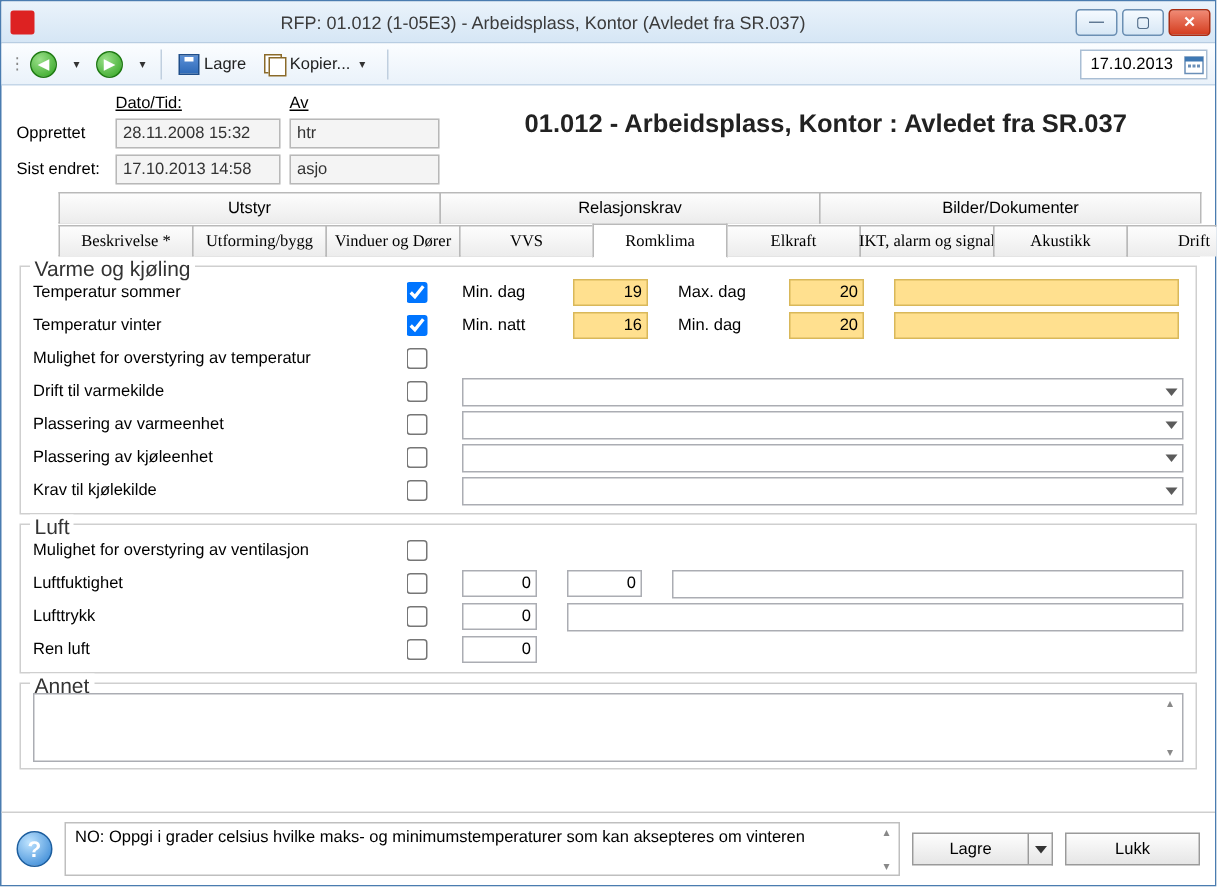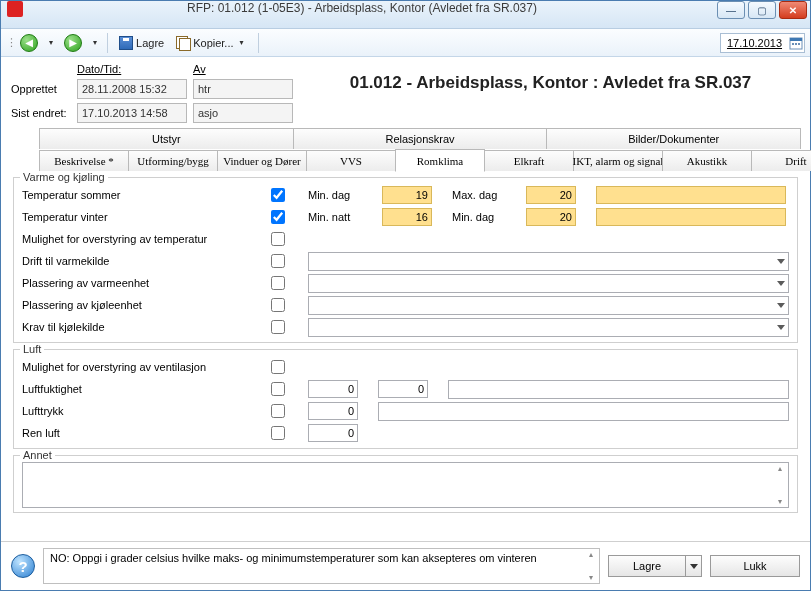--- a/index.html
+++ b/index.html
@@ -17,21 +17,21 @@
     border: 1px solid #4a7cb0;
     display: flex;
     flex-direction: column;
     position: relative;
   }
   
   .titlebar {
     height: 28px;
     background: linear-gradient(#eaf3fb, #d6e6f5);
     display: flex;
-    align-items: flex-start;
+    align-items: center;
     justify-content: space-between;
     border-bottom: 1px solid #b8cde2;
     padding: 0 3px 0 6px;
   }
   .titlebar-left {
     display: flex;
     align-items: center;
     gap: 6px;
     flex: 1;
     justify-content: center;
@@ -104,21 +104,21 @@
   .copy-icon::before{
     content:"";position:absolute;top:0;left:0;width:10px;height:11px;border:1px solid #8a6a2a;background:#fff;
   }
   .copy-icon::after{
     content:"";position:absolute;top:2px;left:3px;width:10px;height:11px;border:1px solid #8a6a2a;background:#fff;
   }
   .toolbar-right {
     margin-left:auto; display:flex;align-items:center;gap:2px;
     border:1px solid #a9bed4;background:#fff;padding:0 1px;height:20px;
   }
-  .date-box { border:none; width:65px; font-size:11px; padding:1px 3px; text-align:center;text-decoration:underline;}
+  .date-box { border:none; width:65px; font-size:11px; padding:1px 3px; text-align:center;}
   .cal-icon { width:14px;height:14px; display:inline-block; }
   .cal-icon svg{display:block;}
   
   .header-area {
     display:flex; padding:6px 10px 4px 10px; gap: 8px;
   }
   .meta-grid {
     display:grid;
     grid-template-columns: 60px 110px 100px;
     gap: 4px 6px;
@@ -188,21 +188,21 @@
     border:1px solid #cfcfcf;
     margin-bottom:6px;
     position:relative;
     padding:6px 8px 4px 8px;
   }
   .fieldset > .legend {
     position:absolute;
     top:-7px; left:6px;
     background:#fff;
     padding:0 3px;
-    font-size:11px;
+    font-size:14px;
     color:#333;
   }
   .row {
     display:flex;
     align-items:center;
     height:22px;
     gap:20px;
   }
   .row .lab {
     width: 225px;

